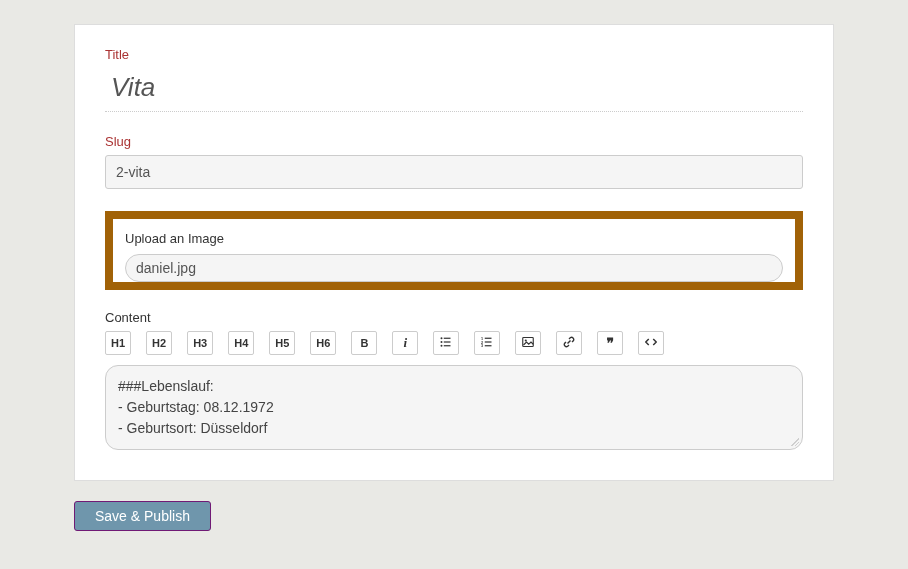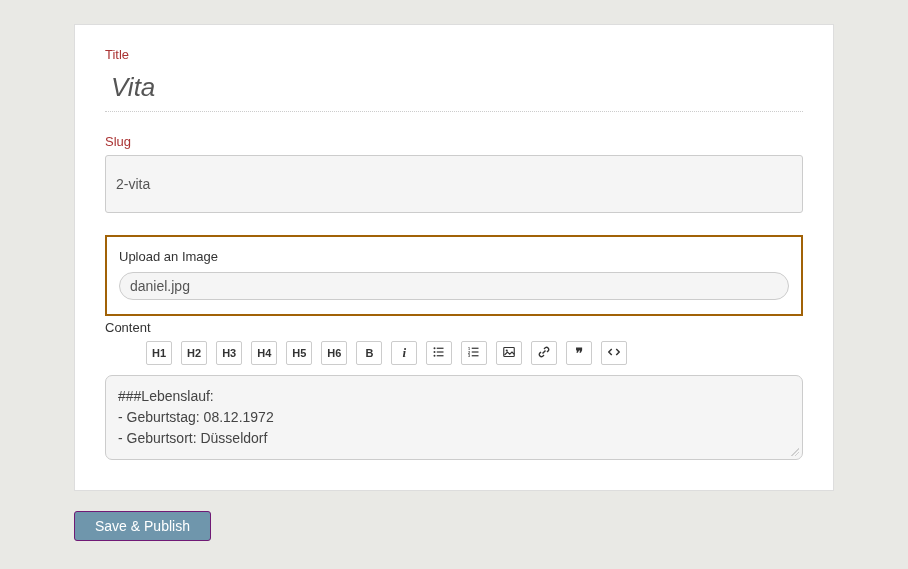--- a/index.html
+++ b/index.html
@@ -40,29 +40,29 @@
     .dotted-underline {
       border: none;
       border-bottom: 1px dotted #ccc;
       margin-top: -2px;
     }
     .text-input {
       width: 100%;
       background: #f5f5f5;
       border: 1px solid #ccc;
       border-radius: 3px;
-      padding: 20px 10px;
+      padding: 8px 10px;
       font-size: 14px;
       color: #555;
       outline: none;
     }
     .upload-section {
-      border: 2px solid #a16207;
-      padding: 10px 12px 14px 12px;
-      margin-bottom: 4px;
+      border: 8px solid #a16207;
+      padding: 10px 12px 0 12px;
+      margin-bottom: 20px;
     }
     .upload-section .field-label {
       color: #333;
       font-size: 13px;
       margin-bottom: 8px;
       margin-top: 2px;
     }
     .upload-row {
       display: flex;
       align-items: center;
@@ -82,24 +82,23 @@
       color: #fff;
       border: 1px solid #4a7890;
       border-radius: 3px;
       padding: 6px 14px;
       font-size: 13px;
       cursor: pointer;
       text-align: center;
     }
     .toolbar {
       display: flex;
-      gap: 9px;
+      gap: 15px;
       margin-top: 6px;
       margin-bottom: 10px;
-      margin-left: 41px;
     }
     .tbtn {
       background: #fff;
       border: 1px solid #ccc;
       border-radius: 2px;
       min-width: 26px;
       height: 24px;
       padding: 0 5px;
       font-size: 11px;
       font-weight: bold;
@@ -109,21 +108,21 @@
       align-items: center;
       justify-content: center;
       font-family: Arial, sans-serif;
     }
     .tbtn.italic { font-style: italic; font-family: "Times New Roman", serif; font-size: 13px; }
     .tbtn svg { width: 12px; height: 12px; }
     .editor {
       width: 100%;
       background: #f5f5f5;
       border: 1px solid #ccc;
-      border-radius: 7px;
+      border-radius: 13px;
       padding: 10px 12px;
       font-size: 14px;
       color: #444;
       resize: both;
       min-height: 80px;
       line-height: 1.5;
       white-space: pre-wrap;
       font-family: inherit;
       position: relative;
     }

